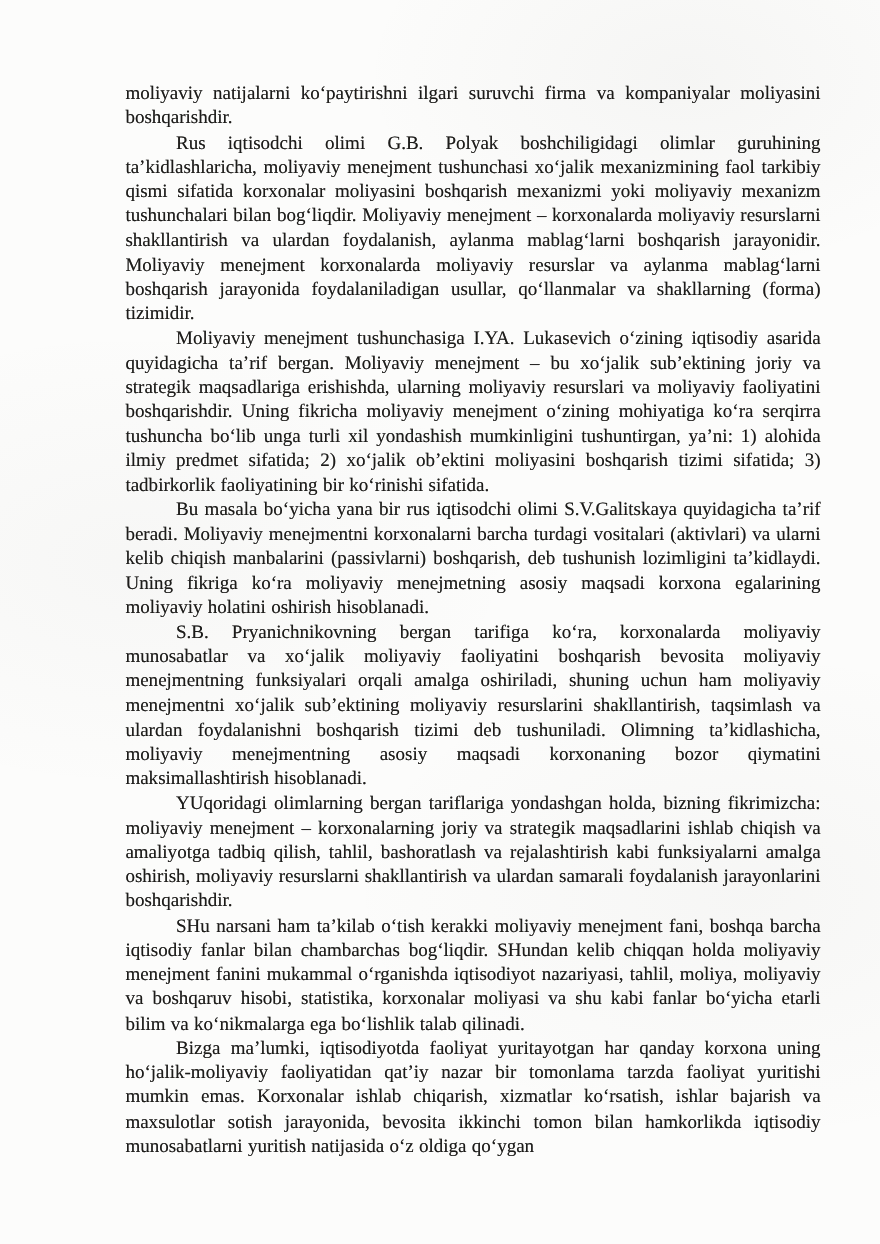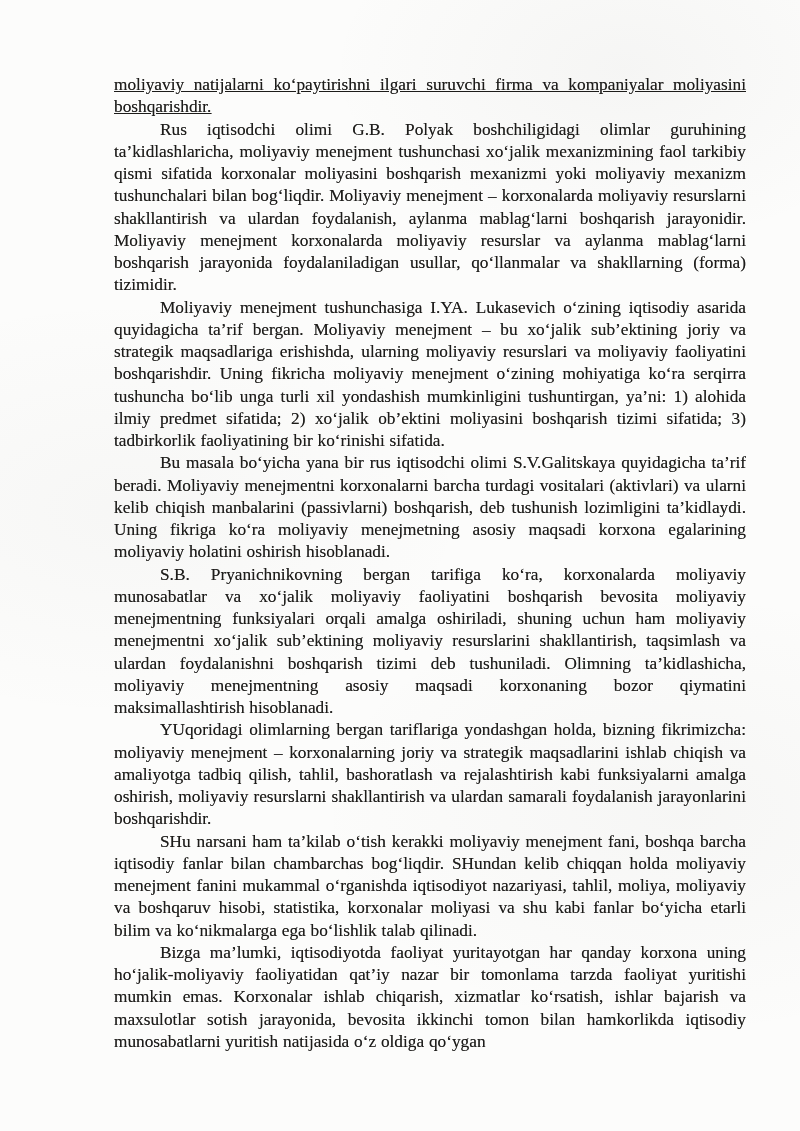--- a/index.html
+++ b/index.html
@@ -31,21 +31,20 @@
     text-rendering: optimizeLegibility;
   }
   .para {
     margin: 0;
     text-indent: 46px;
     word-spacing: 0.5px;
     text-shadow: 0 0 0.45px rgba(20,20,20,0.55);
   }
   .para.no-indent {
     text-indent: 0;
-    text-decoration: underline;
   }
 </style>
 </head>
 <body>
 
 <div class="page">
   <div class="text-block">
     <p class="para no-indent">moliyaviy natijalarni koʻpaytirishni ilgari suruvchi firma va kompaniyalar moliyasini boshqarishdir.</p>
     <p class="para">Rus iqtisodchi olimi G.B. Polyak boshchiligidagi olimlar guruhining ta’kidlashlaricha, moliyaviy menejment tushunchasi xoʻjalik mexanizmining faol tarkibiy qismi sifatida korxonalar moliyasini boshqarish mexanizmi yoki moliyaviy mexanizm tushunchalari bilan bogʻliqdir. Moliyaviy menejment – korxonalarda moliyaviy resurslarni shakllantirish va ulardan foydalanish, aylanma mablagʻlarni boshqarish jarayonidir. Moliyaviy menejment korxonalarda moliyaviy resurslar va aylanma mablagʻlarni boshqarish jarayonida foydalaniladigan usullar, qoʻllanmalar va shakllarning (forma) tizimidir.</p>
     <p class="para">Moliyaviy menejment tushunchasiga I.YA. Lukasevich oʻzining iqtisodiy asarida quyidagicha ta’rif bergan. Moliyaviy menejment – bu xoʻjalik sub’ektining joriy va strategik maqsadlariga erishishda, ularning moliyaviy resurslari va moliyaviy faoliyatini boshqarishdir. Uning fikricha moliyaviy menejment oʻzining mohiyatiga koʻra serqirra tushuncha boʻlib unga turli xil yondashish mumkinligini tushuntirgan, ya’ni: 1) alohida ilmiy predmet sifatida; 2) xoʻjalik ob’ektini moliyasini boshqarish tizimi sifatida; 3) tadbirkorlik faoliyatining bir koʻrinishi sifatida.</p>

